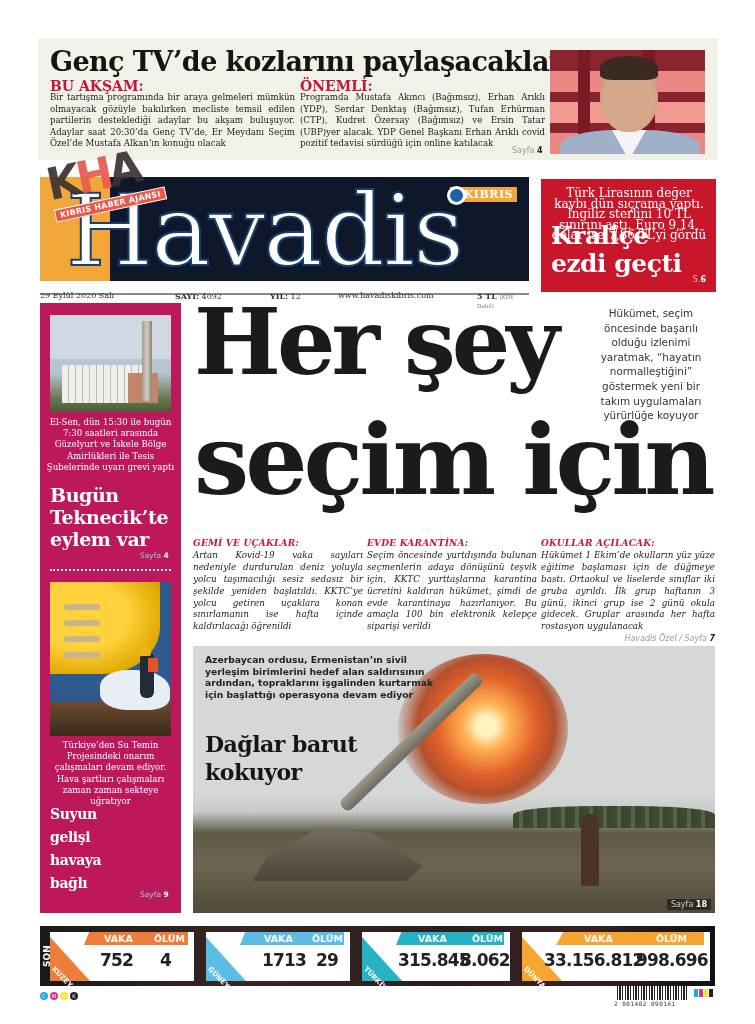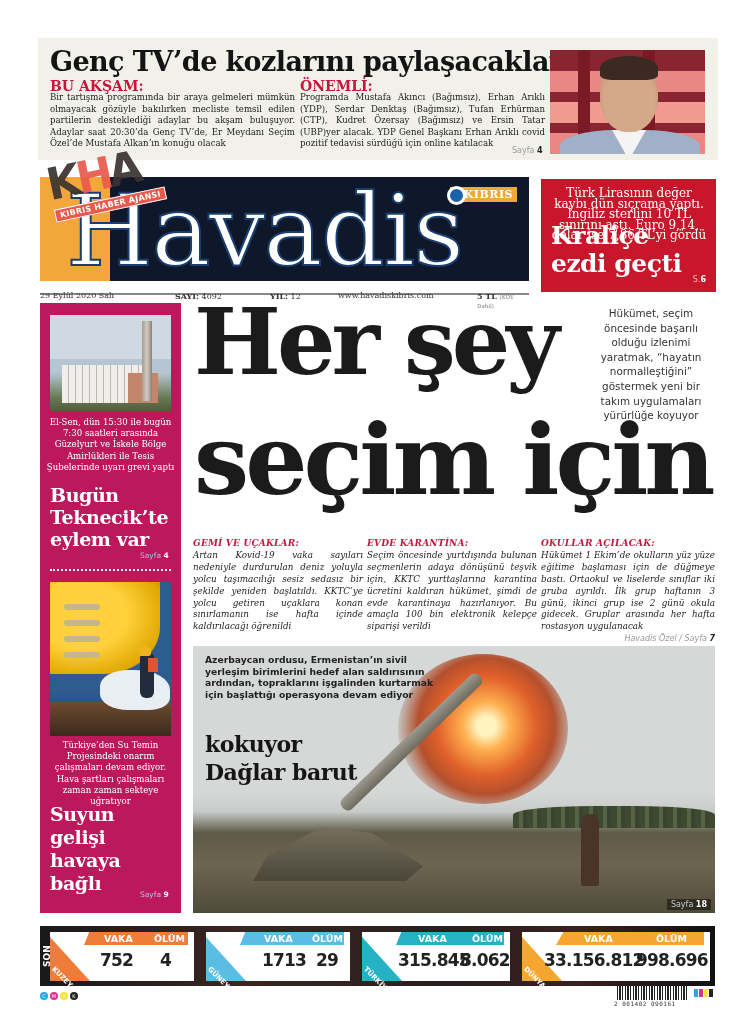--- a/index.html
+++ b/index.html
@@ -66,21 +66,21 @@
   .side-photo2 { position: absolute; left: 10px; top: 279px; width: 121px; height: 154px; overflow: hidden;
     background: linear-gradient(180deg,#2f5c8e 0 70%, #20406b 100%); }
   .pipe { position: absolute; left: -10px; top: -6px; width: 120px; height: 98px; border-radius: 0 0 48% 10%; background: radial-gradient(ellipse at 35% 40%, #ffd23d 0 40%, #e0a800 75%, #8a6200 100%); }
   .pipe-ring { position: absolute; left: 14px; width: 36px; height: 6px; background: #c9b58a; border-radius: 3px; }
   .ice { position: absolute; left: 50px; top: 88px; width: 70px; height: 40px; background: #e9eef4; border-radius: 40% 50% 30% 40%; }
   .worker { position: absolute; left: 90px; top: 70px; width: 14px; height: 46px; background: #222b3a; border-radius: 6px; }
   .helmet { position: absolute; left: 89px; top: 64px; width: 12px; height: 10px; border-radius: 50% 50% 20% 20%; background: #f0b21a; }
   .vest { position: absolute; left: 98px; top: 76px; width: 10px; height: 14px; background: #e2542c; }
   .deck { position: absolute; left: 0; top: 120px; width: 121px; height: 34px; background: linear-gradient(180deg,#6d4b30,#3b2a1b); }
   .side-caption.c2 { top: 437px; }
-  .side-head.h2 { top: 500px; font-size: 19px; line-height: 23px; }
+  .side-head.h2 { top: 500px; font-size: 14px; line-height: 23px; }
   .side-ref.r2 { left: 100px; top: 587px; }
 
   
   .main-head { position: absolute; left: 194px; top: 292px; font-family: "DejaVu Serif", serif; font-weight: bold; font-size: 92px; line-height: 100px; letter-spacing: -4px; color: #1b1b1b; }
   .main-head .l1 { display: block; }
   .main-head .l2 { display: block; margin-top: 18px; font-size: 98px; letter-spacing: -4px; }
   .main-deck { position: absolute; left: 588px; top: 306px; width: 126px; text-align: center; font-family: "DejaVu Sans", sans-serif; font-size: 10.4px; line-height: 14.6px; color: #333; }
 
   
   .col3 { position: absolute; top: 538px; width: 170px; font-family: "DejaVu Serif", serif; font-size: 8.8px; line-height: 11.9px; text-align: justify; color: #222; font-style: italic; }
@@ -234,22 +234,22 @@
 </div>
 
 <figure class="warphoto">
   <div class="trees"></div>
   <div class="fireball"></div>
   <div class="barrel"></div>
   <div class="gun-body"></div>
   <div class="soldier"></div>
   <div class="war-deck">Azerbaycan ordusu, Ermenistan’ın sivil yerleşim birimlerini hedef alan saldırısının ardından,  topraklarını işgalinden kurtarmak için başlattığı operasyona devam ediyor</div>
   <div class="war-head">
+    <div>Dağlar barut</div>
     <div>kokuyor</div>
-    <div>Dağlar barut</div>
   </div>
   <div class="war-ref"><span>Sayfa</span> <b>18</b></div>
 </figure>
 
 <section class="covid">
   <div class="son-durum">
     <div>SON</div>
     <div>DURUM</div>
   </div>
 

